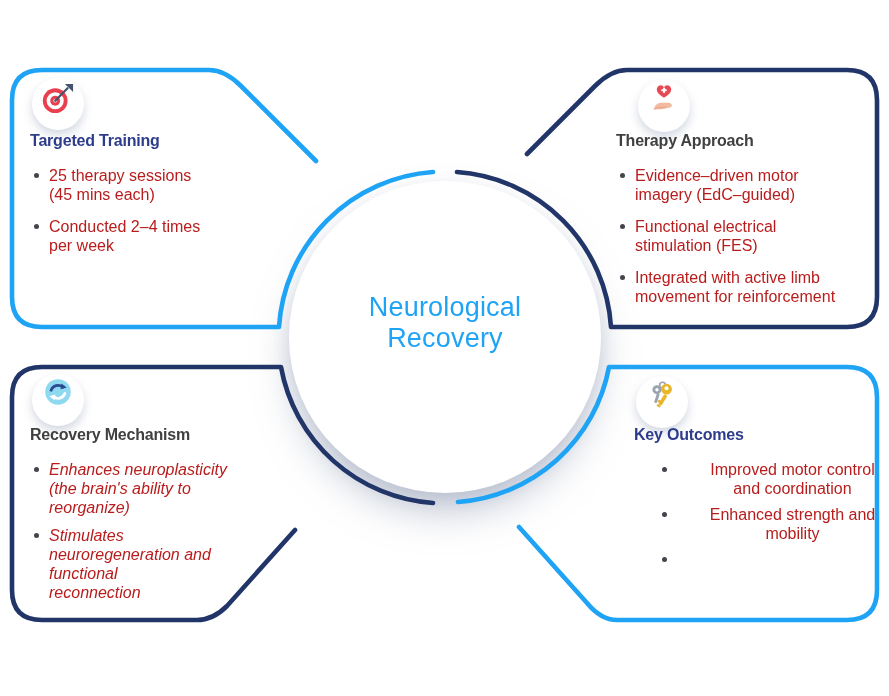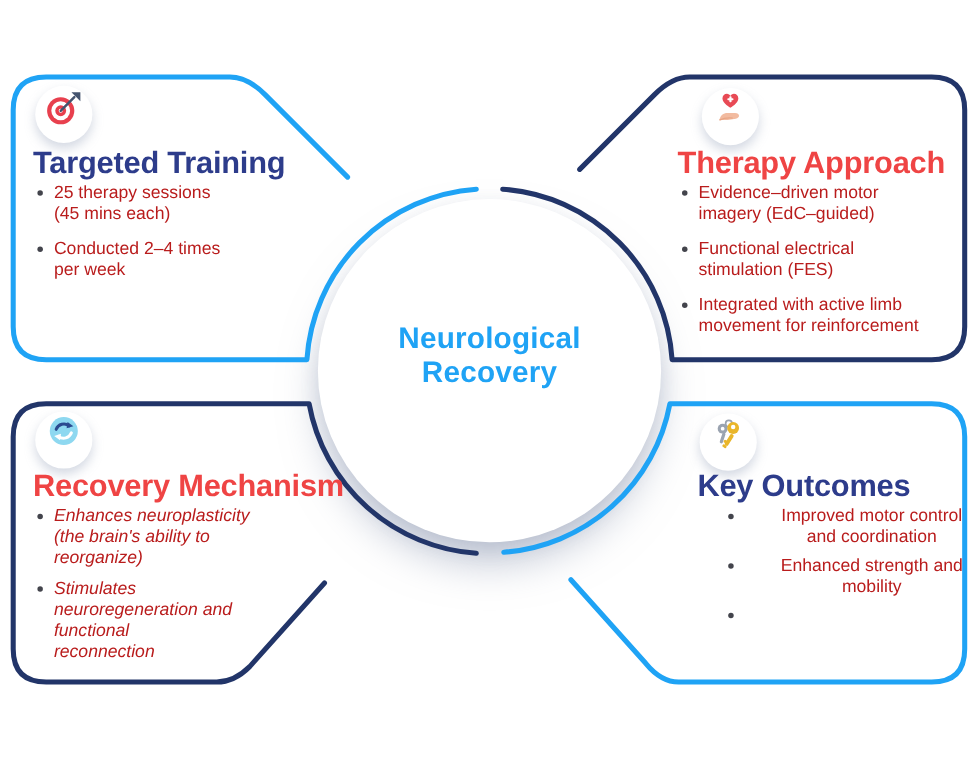--- a/index.html
+++ b/index.html
@@ -10,35 +10,35 @@
   }
   
   .center-disc {
     position:absolute; left:289px; top:181px; width:312px; height:312px;
     border-radius:50%; background:#ffffff;
     box-shadow: 0 22px 38px -4px rgba(130,142,170,0.50), 0 6px 16px rgba(130,142,170,0.18);
   }
   .borders-svg { position:absolute; left:0; top:0; }
   .center-title {
     position:absolute; left:295px; top:292px; width:300px;
-    text-align:center; font-size:27px; font-weight:700; line-height:1.13;
+    text-align:center; font-size:27px; font-weight:400; line-height:1.13;
     color:#1FA3F5; white-space:pre-line; letter-spacing:0.2px;
   }
   .badge {
     position:absolute; width:52px; height:52px; border-radius:50%;
     background:#ffffff; box-shadow:0 5px 10px rgba(140,152,180,0.38);
     display:flex; align-items:flex-start; justify-content:center;
   }
   .badge svg { margin-top:3px; }
   .panel-title {
-    position:absolute; font-size:28px; font-weight:700; letter-spacing:-0.2px;
+    position:absolute; font-size:16px; font-weight:700; letter-spacing:-0.2px;
     white-space:nowrap;
   }
   .t-navy  { color:#2D3C8B; }
-  .t-blue  { color:#ef4444; }
+  .t-blue  { color:#404040; }
   .bullets { position:absolute; }
   .li { position:relative; padding-left:17px; color:#b91c1c; font-size:16px;
         line-height:19px; white-space:pre-line; }
   .dot { position:absolute; left:2px; top:7px; width:5px; height:5px;
          border-radius:50%; background:#43444C; }
   .gap13 .li { margin-bottom:13px; }
   .gap9  .li { margin-bottom:9px; }
   .gap7  .li { margin-bottom:7px; }
 </style>
 </head>

